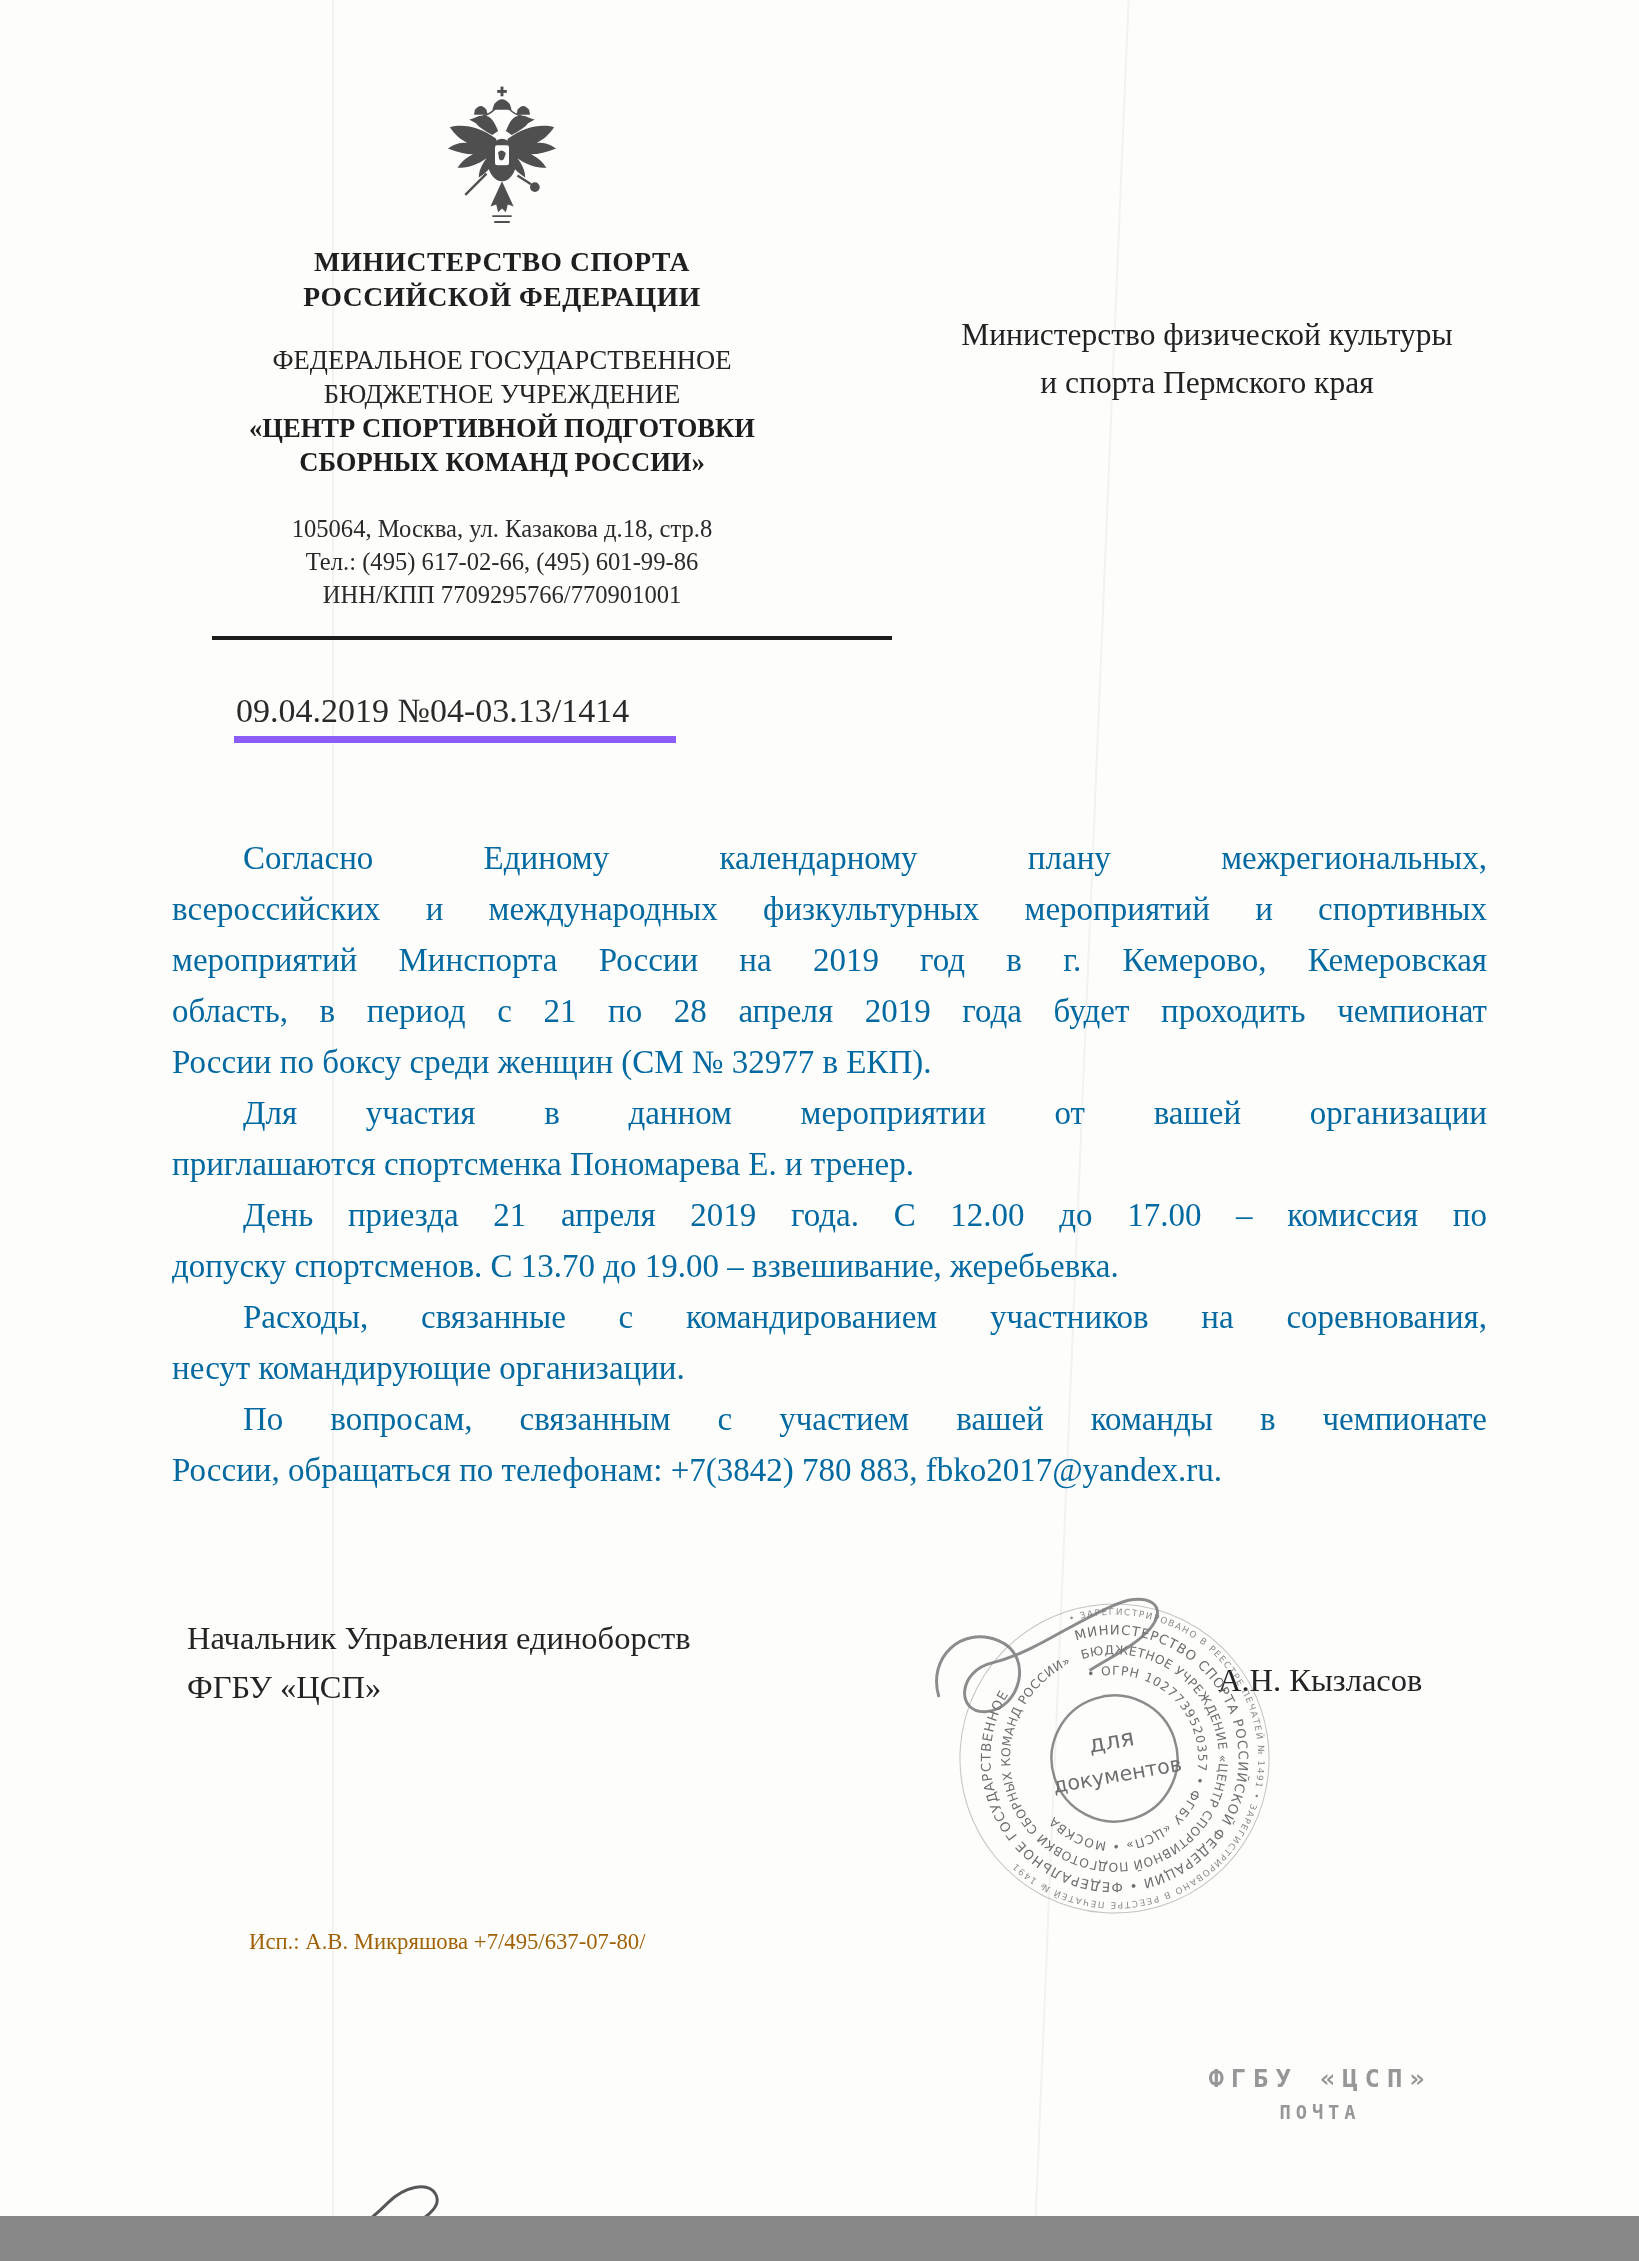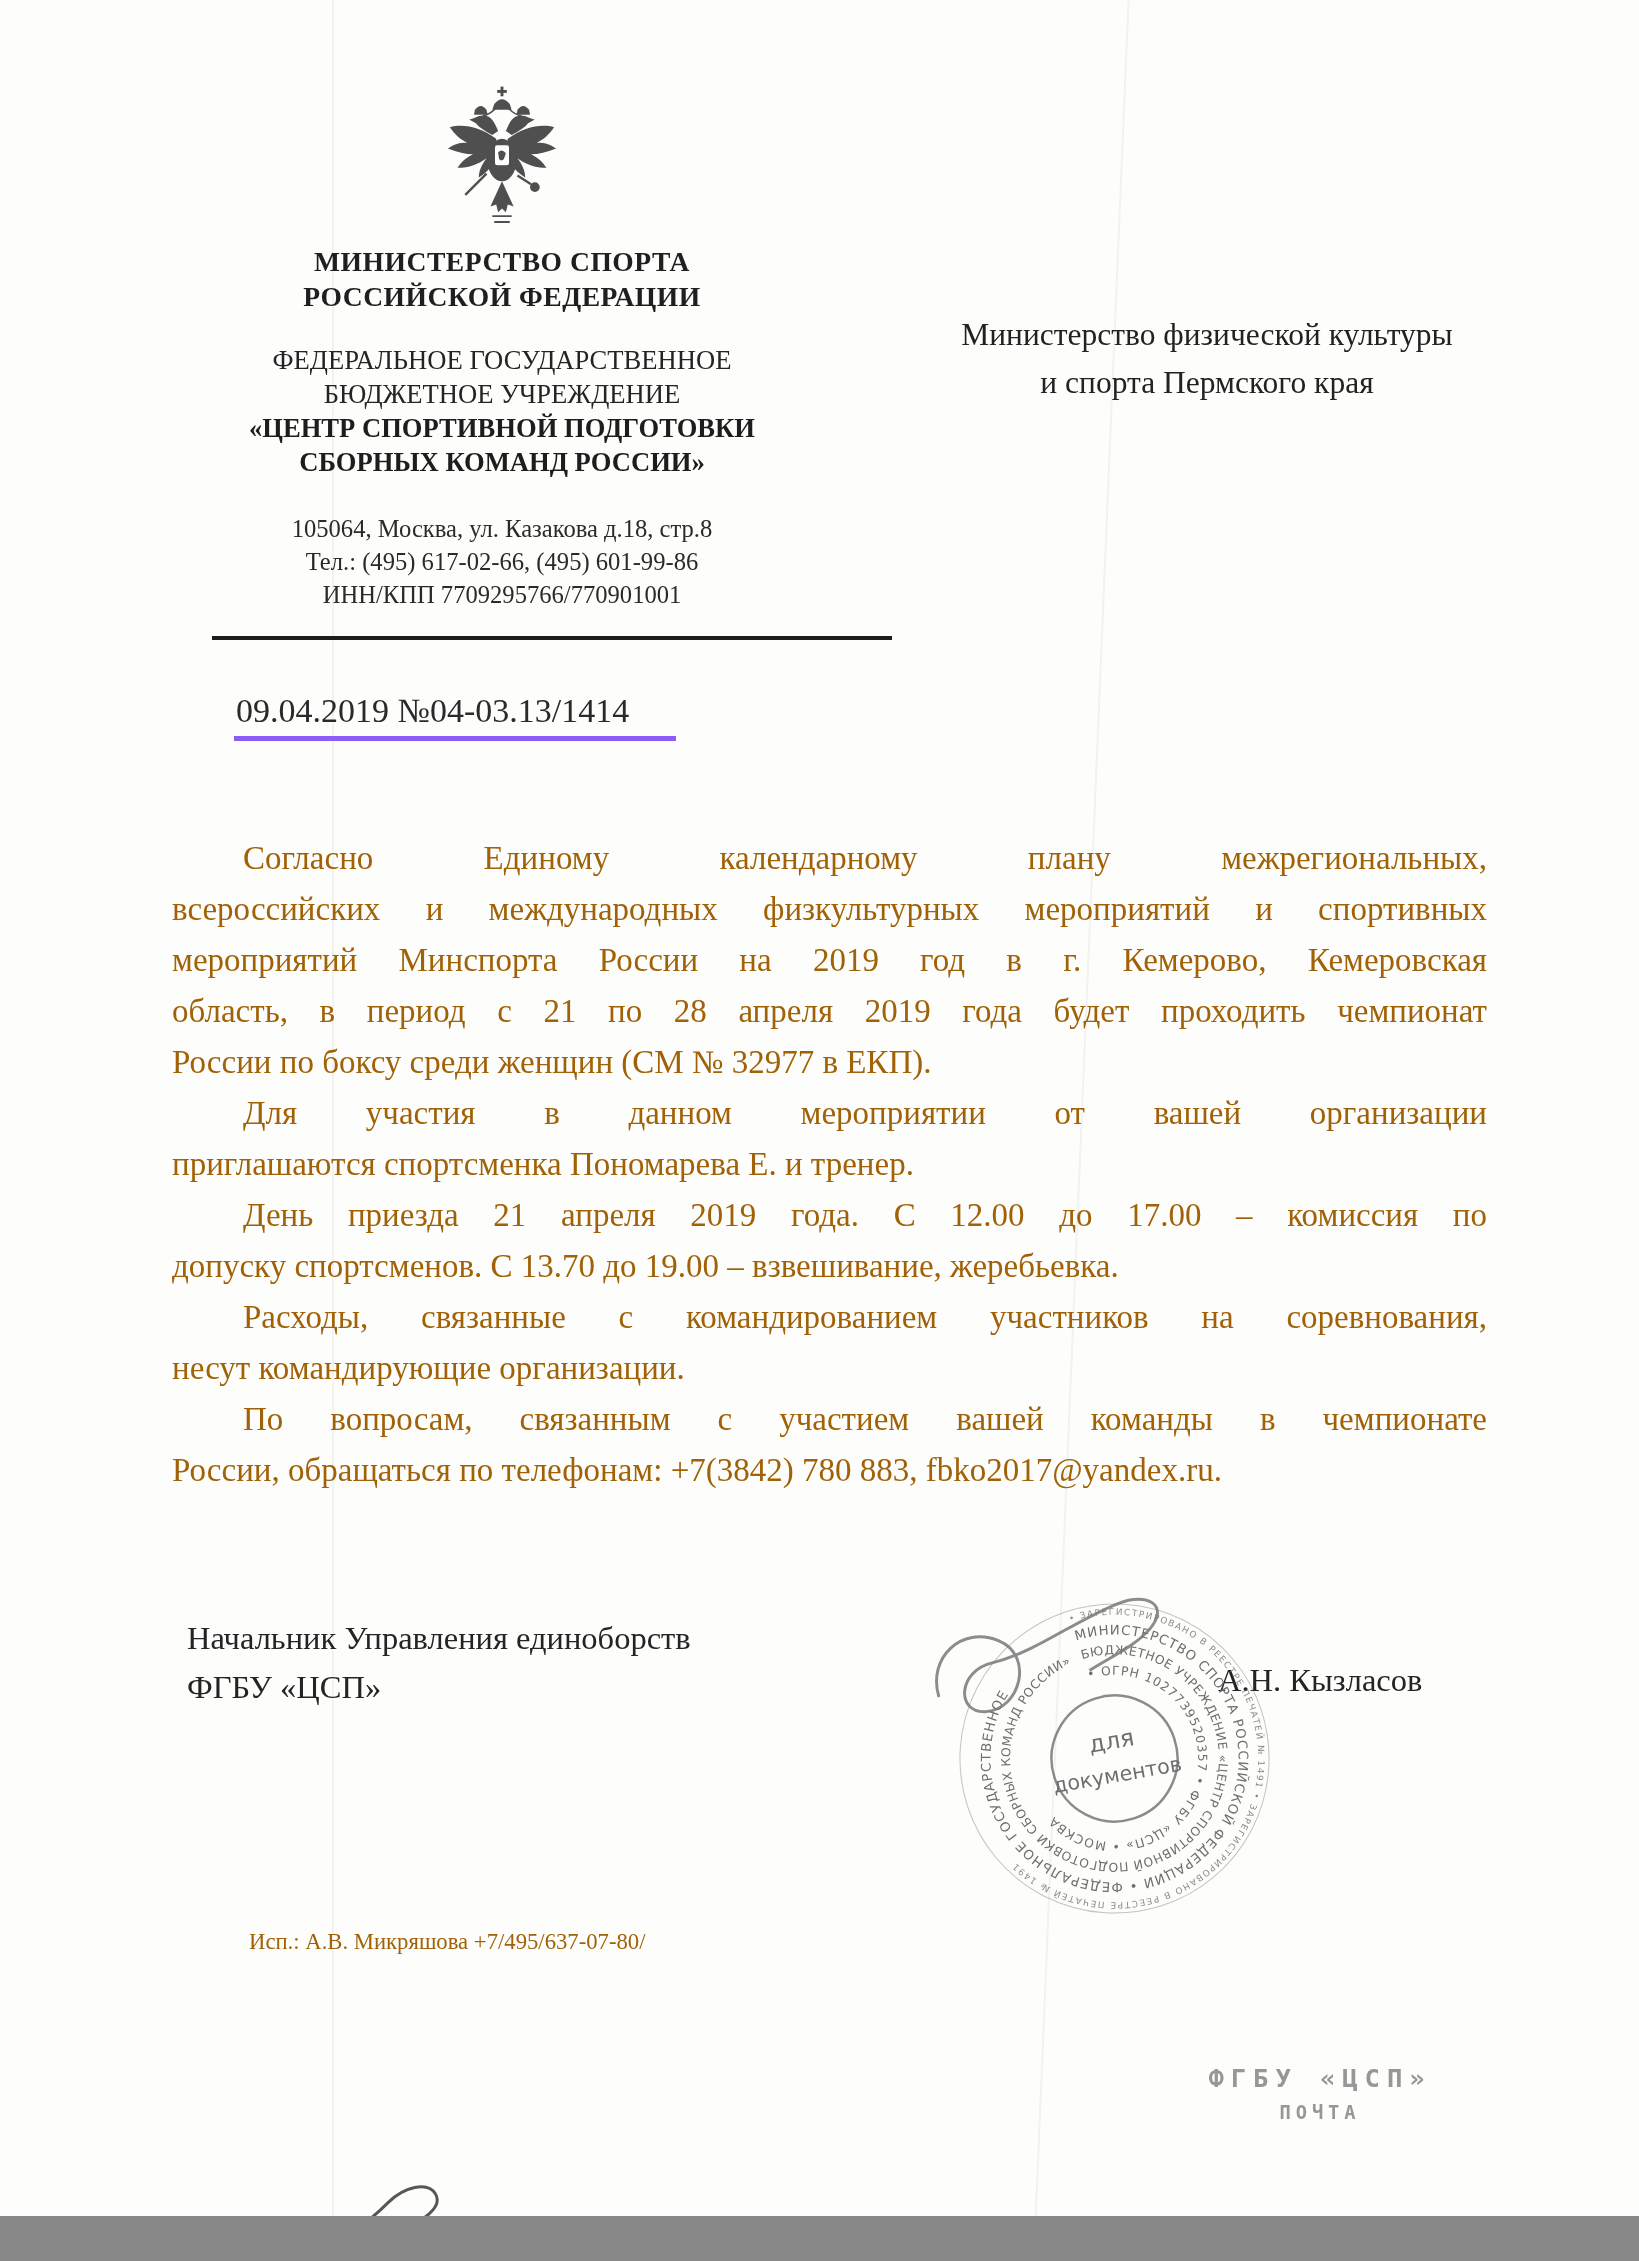--- a/index.html
+++ b/index.html
@@ -20,23 +20,23 @@
   .eagle{position:absolute;left:444px;top:83px;width:116px;height:158px;}
   .ministry{top:244px;font-weight:bold;font-size:27.6px;line-height:35px;letter-spacing:0.5px;color:#1f1f1f;}
   .org{top:343px;font-size:26.6px;line-height:34px;color:#242424;text-align:center;}
   .org .b{font-weight:bold;color:#1d1d1d;}
   .addr{top:512px;font-size:24.6px;line-height:33px;color:#2a2a2a;}
   .rule{position:absolute;left:212px;top:636px;width:680px;height:3.9px;background:#1d1d1d;}
 
   .recipient{position:absolute;left:882px;top:311px;width:650px;text-align:center;font-size:31.5px;line-height:48px;color:#222;}
 
   .refline{position:absolute;left:234px;top:692px;font-size:34px;color:#2a2a2a;
-    border-bottom:5px solid #8b5cf6;padding:0 47px 5.9px 2px;}
+    border-bottom:7px solid #8b5cf6;padding:0 47px 5.9px 2px;}
 
-  .body{position:absolute;left:172px;top:833px;width:1315px;font-size:33px;color:#a16207;}
+  .body{position:absolute;left:172px;top:833px;width:1315px;font-size:33px;color:#0369a1;}
   .ln{height:51px;line-height:51px;white-space:nowrap;}
   .jst{white-space:normal;text-align:justify;text-align-last:justify;}
   .ind{padding-left:71px;}
   .ind.jst{padding-left:0;text-indent:71px;}
 
   .sig-title{position:absolute;left:187px;top:1614px;font-size:32.5px;line-height:49px;color:#242424;}
   .sig-name{position:absolute;left:1218px;top:1662px;font-size:32.5px;color:#242424;}
 
   .stamp{position:absolute;left:957px;top:1601px;width:315px;height:315px;}
   .stamp text{font-family:"DejaVu Sans","Liberation Sans",sans-serif;fill:#6e6e6e;}

